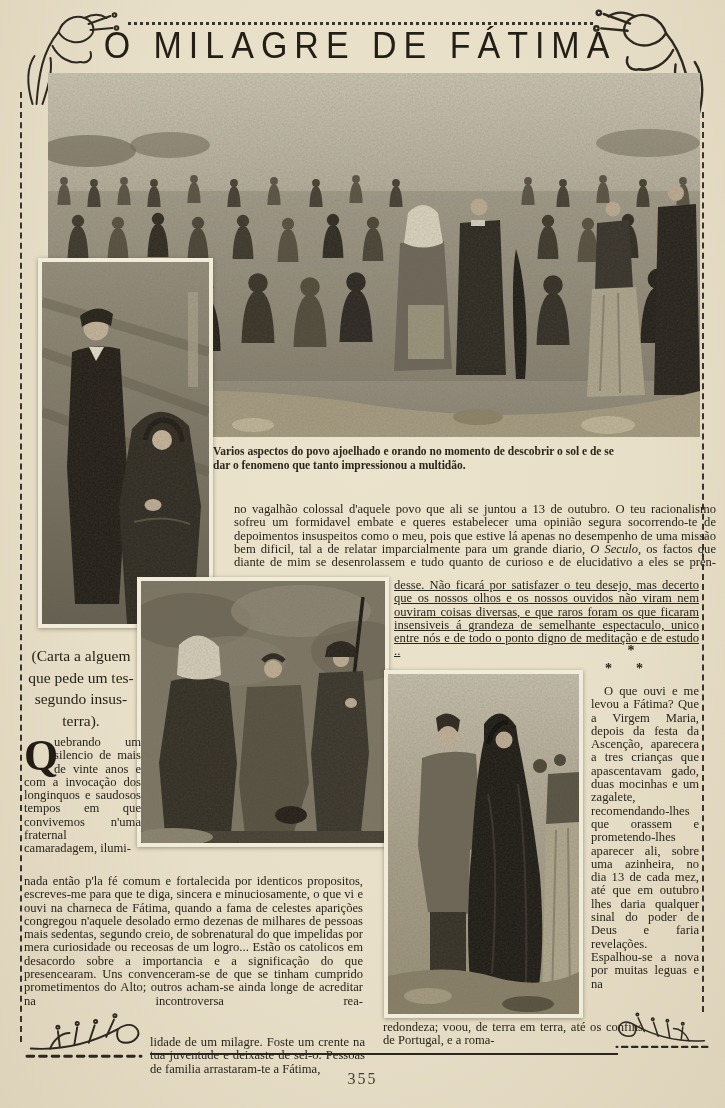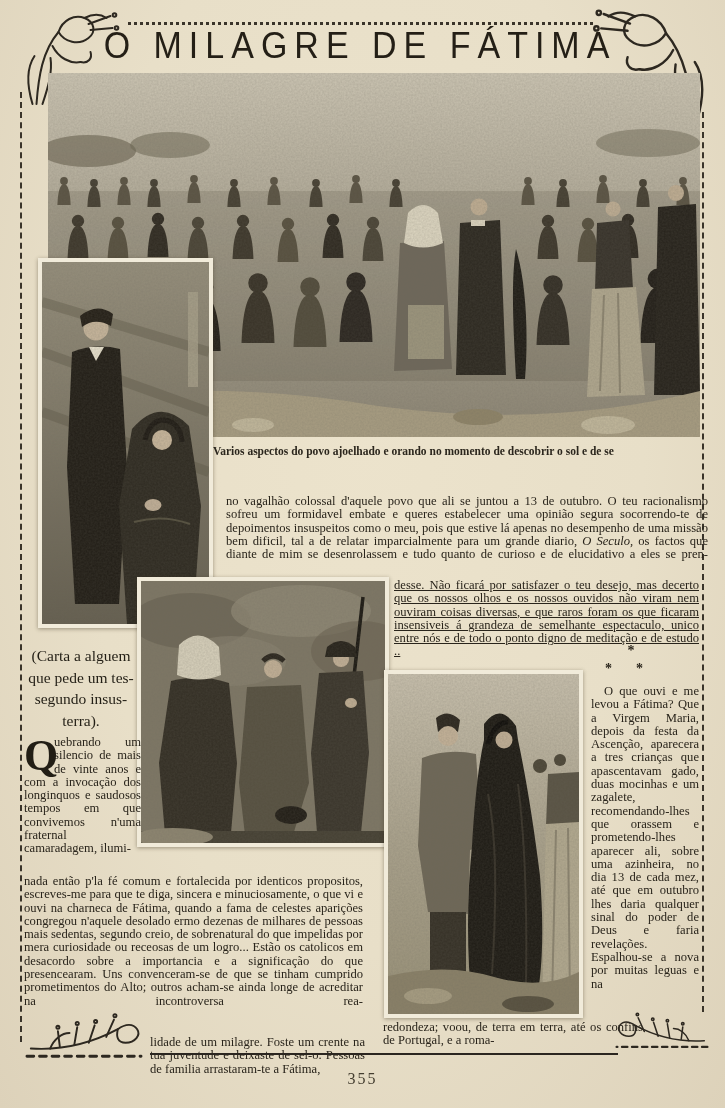--- a/index.html
+++ b/index.html
@@ -219,23 +219,24 @@
   <circle cx="120" cy="178" r="10" fill="#c9b79c"></circle>
   <path d="M103,178 Q108,158 122,158 Q138,160 140,180" stroke="#1e1a14" stroke-width="5" fill="none"></path>
   <ellipse cx="111" cy="243" rx="8.5" ry="6" fill="#c2b098"></ellipse>
   <path d="M92,260 Q120,252 148,262" stroke="#55503f" stroke-width="2" fill="none"></path>
   <rect width="167" height="362" filter="url(#grain)" opacity="0.5"></rect>
 </svg>
 </figure>
 
 <div class="abs caption" style="left:213px;top:444px;width:492px;">
   <div>Varios aspectos do povo ajoelhado e orando no momento de descobrir o sol e de  se</div>
+  <div>dar o fenomeno que tanto impressionou a multidão.</div>
 </div>
 
-<p class="abs body-text just-all" style="left:218px;top:487px;width:482px;height:93px;margin:8px;font-family:Liberation Serif, serif;">
+<p class="abs body-text just-all" style="left:218px;top:487px;width:482px;height:93px;margin:16px;font-family:Liberation Serif, serif;">
   <span>no vagalhão colossal d'aquele povo que ali se juntou a 13 de outubro. O teu racionalismo sofreu um formidavel embate e queres estabelecer uma opinião segura socorrendo-te de depoimentos insuspeitos como o meu, pois que estive lá apenas no desempenho de uma missão bem dificil, tal a de relatar imparcialmente para um grande diario, </span><i>O Seculo,</i><span> os factos que diante de mim se desenrolassem e tudo quanto de curioso e de elucidativo a eles se pren-</span>
 </p>
 
 <figure class="abs photo matte" style="left:137px;top:577px;width:244px;height:262px;" aria-label="Tres pessoas ajoelhadas orando e olhando o céu">
 <svg width="244" height="262" viewBox="0 0 244 262">
   <rect width="244" height="262" fill="#7e7765"></rect>
   <ellipse cx="50" cy="40" rx="60" ry="28" fill="#6a6352" opacity="0.7"></ellipse>
   <ellipse cx="160" cy="30" rx="70" ry="26" fill="#938b77" opacity="0.7"></ellipse>
   <ellipse cx="220" cy="70" rx="50" ry="30" fill="#6a6352" opacity="0.6"></ellipse>
   <ellipse cx="90" cy="80" rx="55" ry="25" fill="#8a8371" opacity="0.6"></ellipse>

